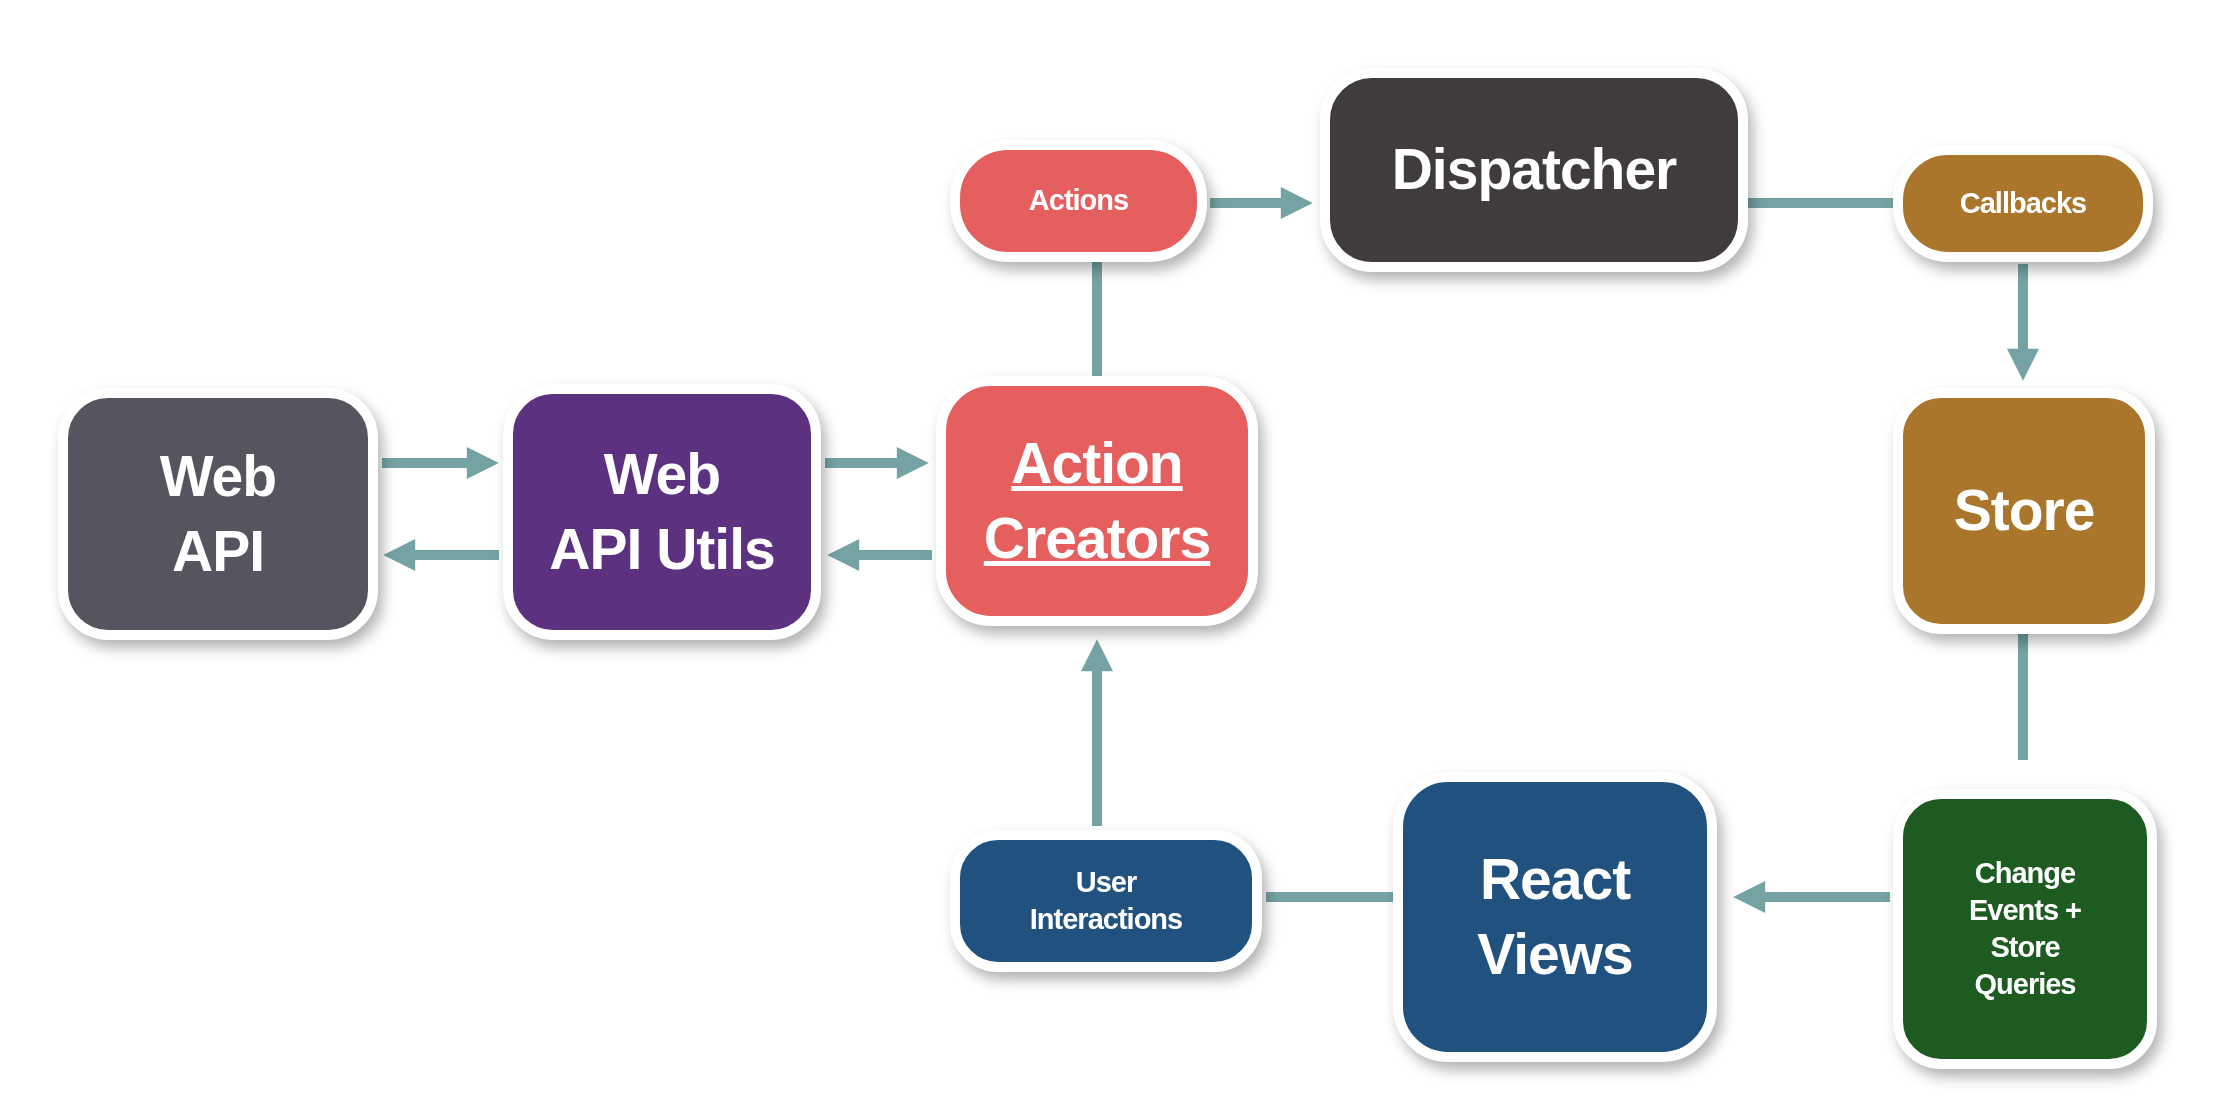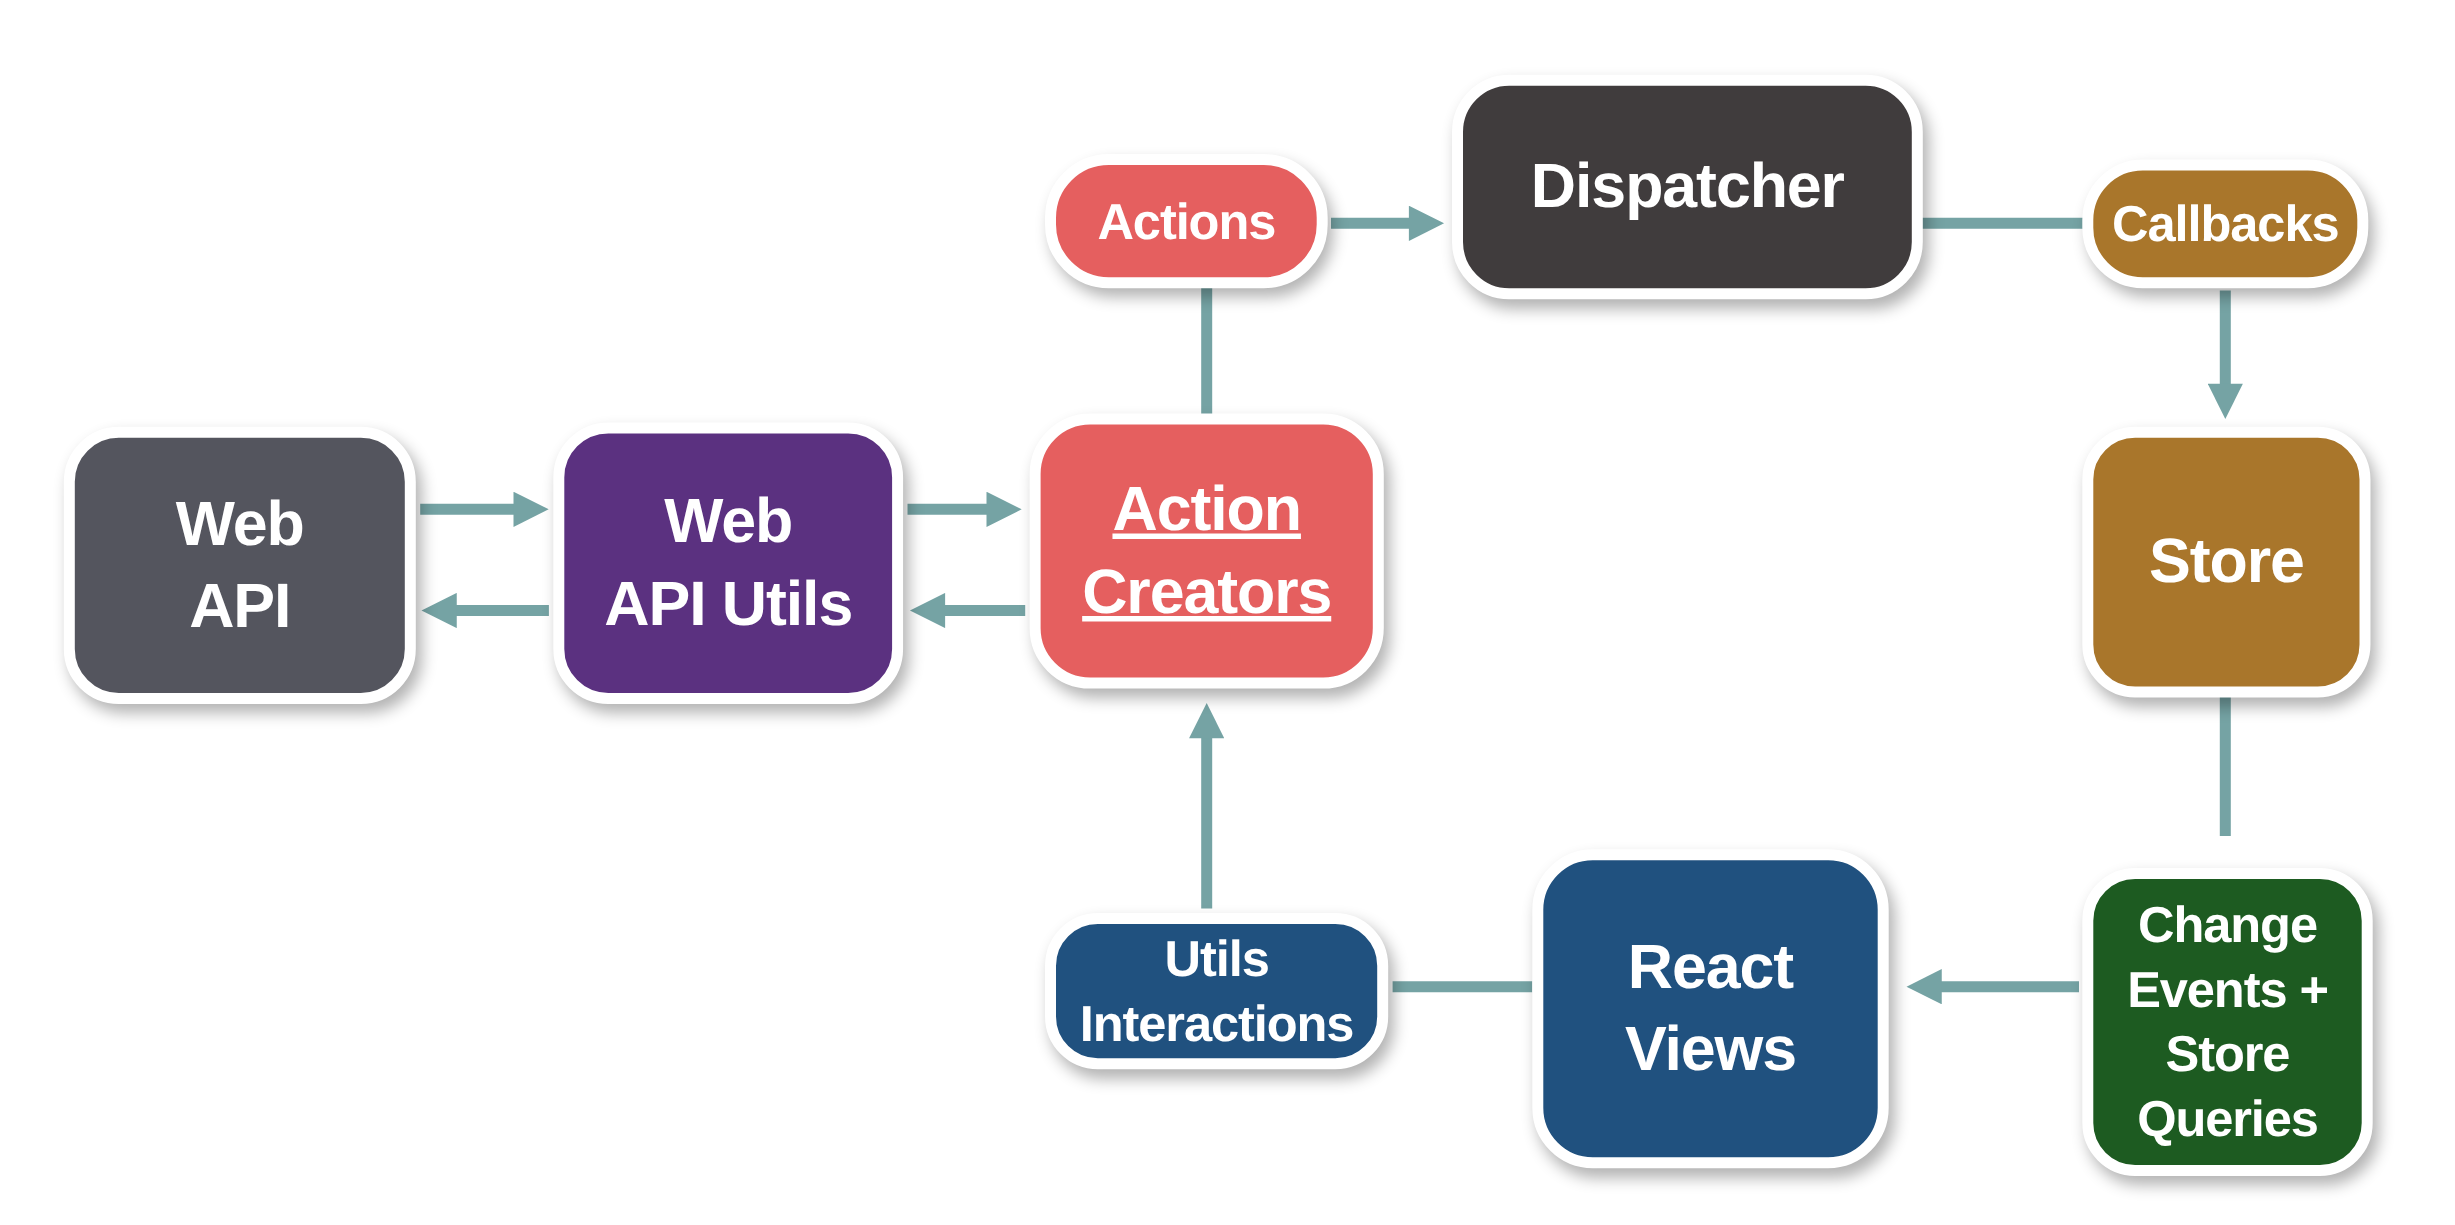--- a/index.html
+++ b/index.html
@@ -32,21 +32,21 @@
     align-items: center;
     justify-content: center;
     text-align: center;
     color: #ffffff;
     font-weight: bold;
     white-space: pre-line;
     letter-spacing: -1px;
   }
   .node .node-label { width: 100%; }
   .big   { font-size: 57px; line-height: 1.32; }
-  .small { font-size: 46px; line-height: 1.28; }
+  .small { font-size: 29px; line-height: 1.28; }
 
   
   #n-web_api          { left: 58px;   top: 388px; width: 320px; height: 252px; border-radius: 50px; }
   #n-web_api_utils    { left: 503px;  top: 384px; width: 318px; height: 256px; border-radius: 50px; }
   #n-action_creators  { left: 936px;  top: 376px; width: 322px; height: 250px; border-radius: 55px; }
   #n-actions          { left: 950px;  top: 140px; width: 257px; height: 122px; border-radius: 58px; }
   #n-dispatcher       { left: 1320px; top: 68px;  width: 428px; height: 204px; border-radius: 52px; }
   #n-callbacks        { left: 1893px; top: 145px; width: 260px; height: 117px; border-radius: 55px; }
   #n-store            { left: 1893px; top: 388px; width: 262px; height: 246px; border-radius: 48px; }
   #n-change_events    { left: 1893px; top: 789px; width: 264px; height: 280px; border-radius: 48px; }
@@ -117,17 +117,17 @@
 Store
 Queries</span>
   </div>
 
   <div class="node big" id="n-react_views" style="background-color: rgb(32, 81, 127); justify-content: flex-end;">
     <span class="node-label">React
 Views</span>
   </div>
 
   <div class="node small" id="n-user_interactions" style="background-color: rgb(32, 81, 127);">
-    <span class="node-label">Utils
+    <span class="node-label">User
 Interactions</span>
   </div>
 
 </div>
 
 </body></html>

